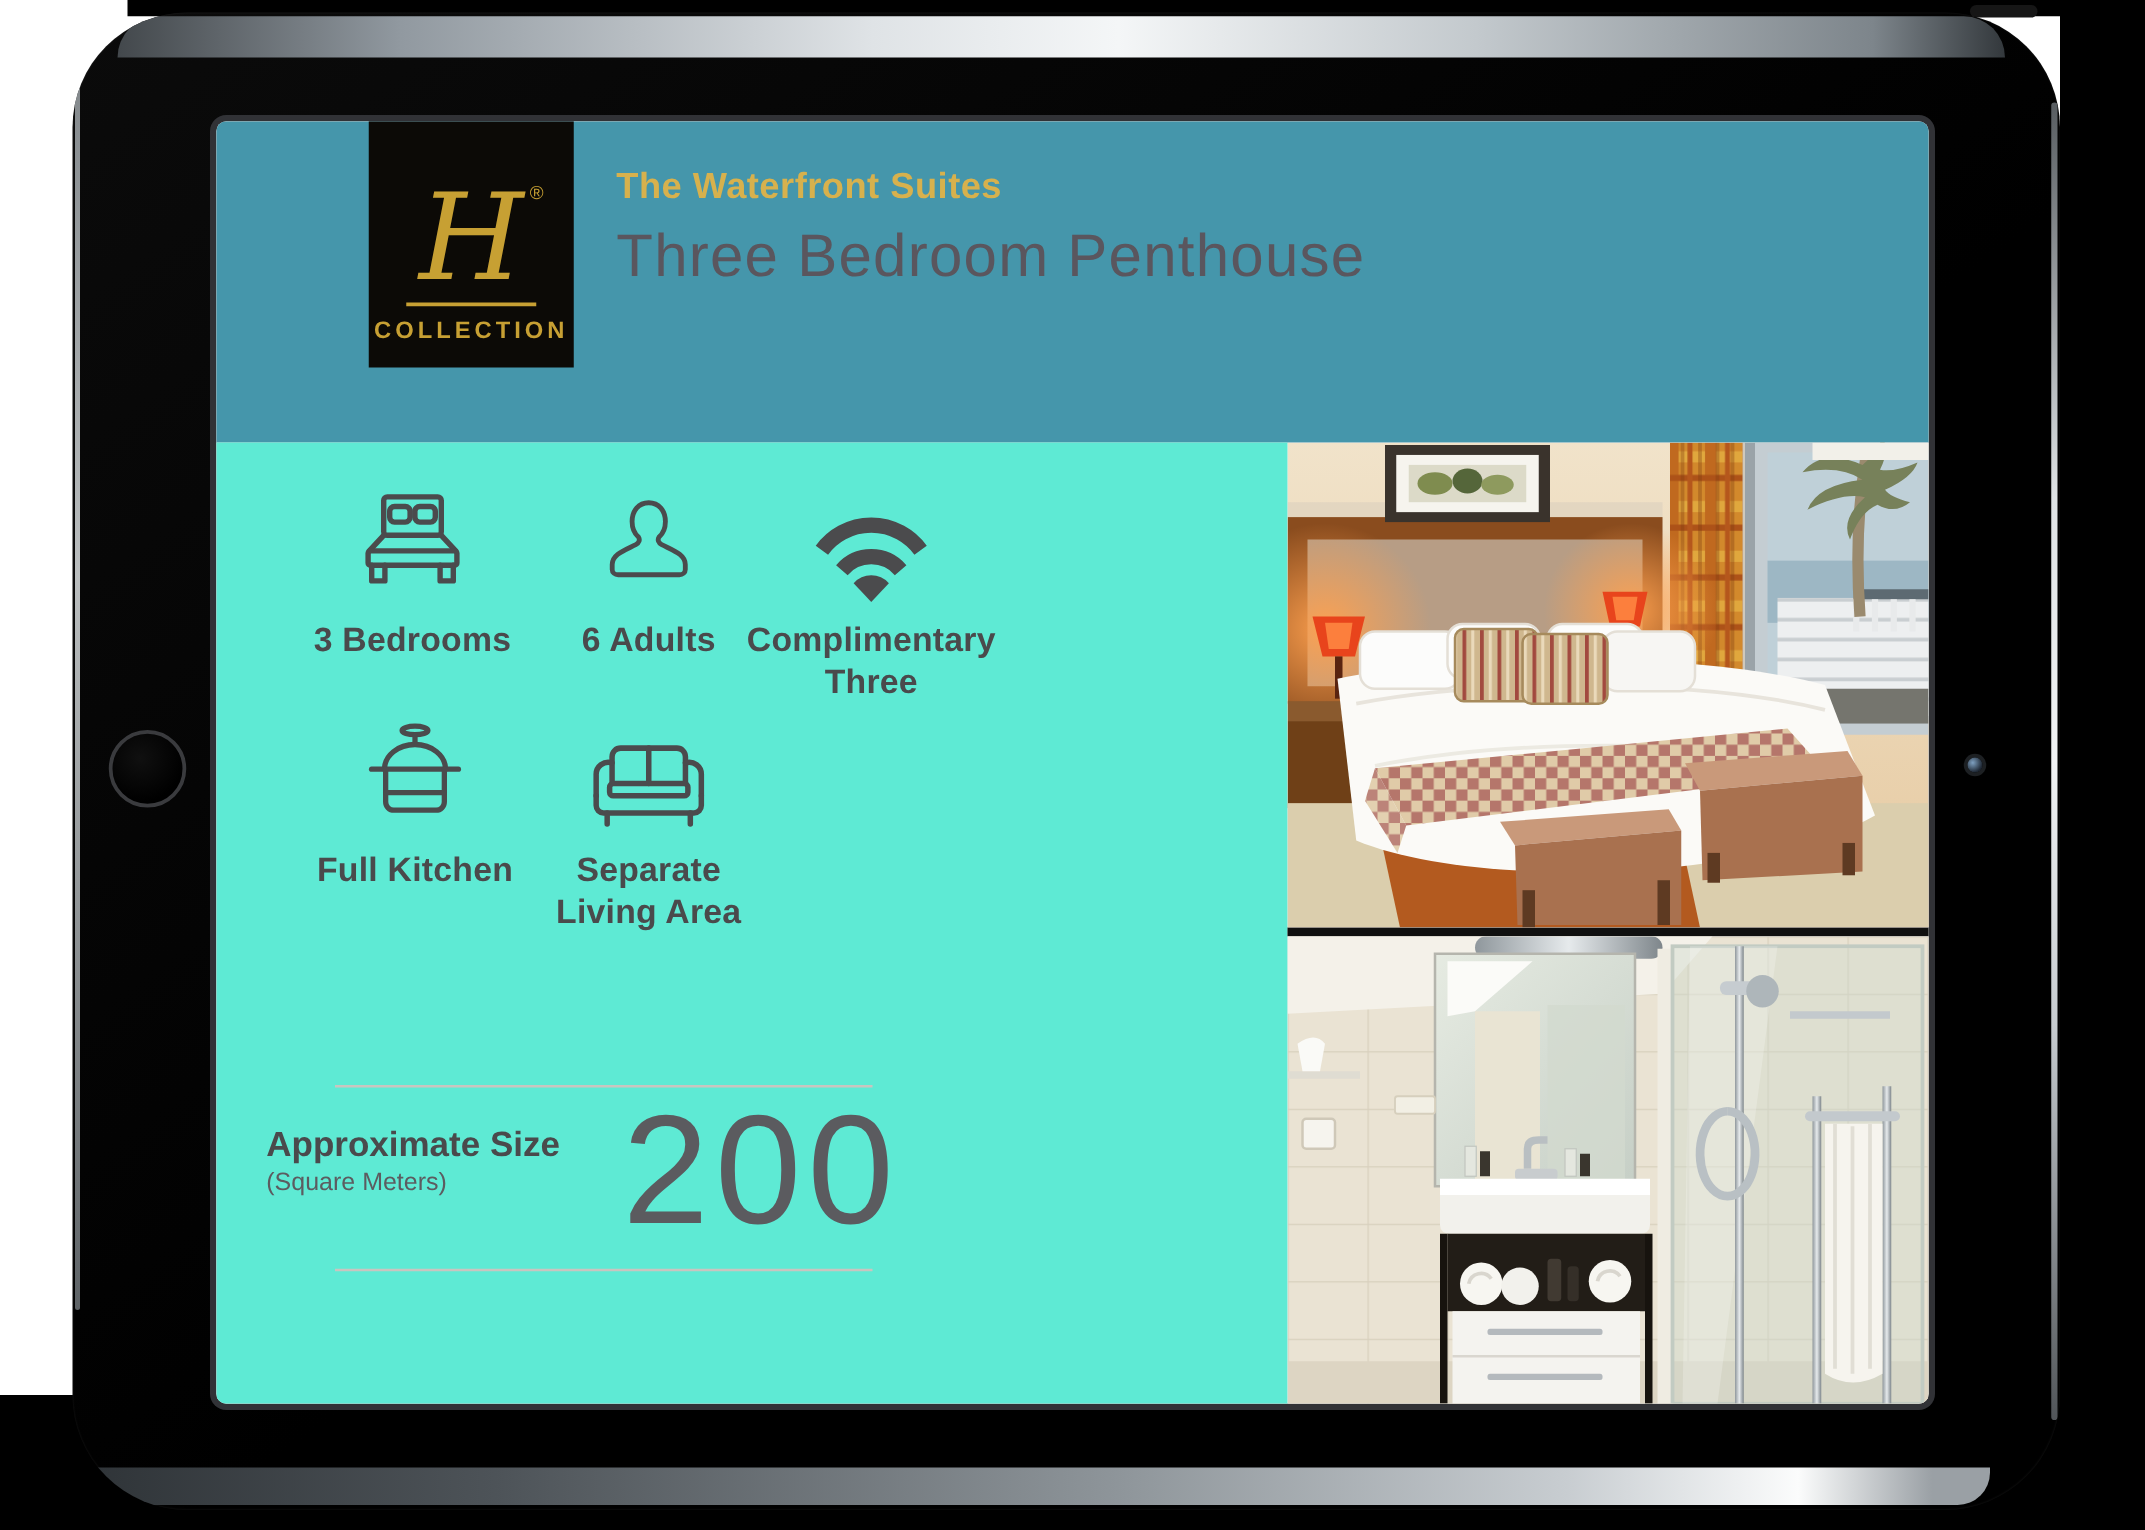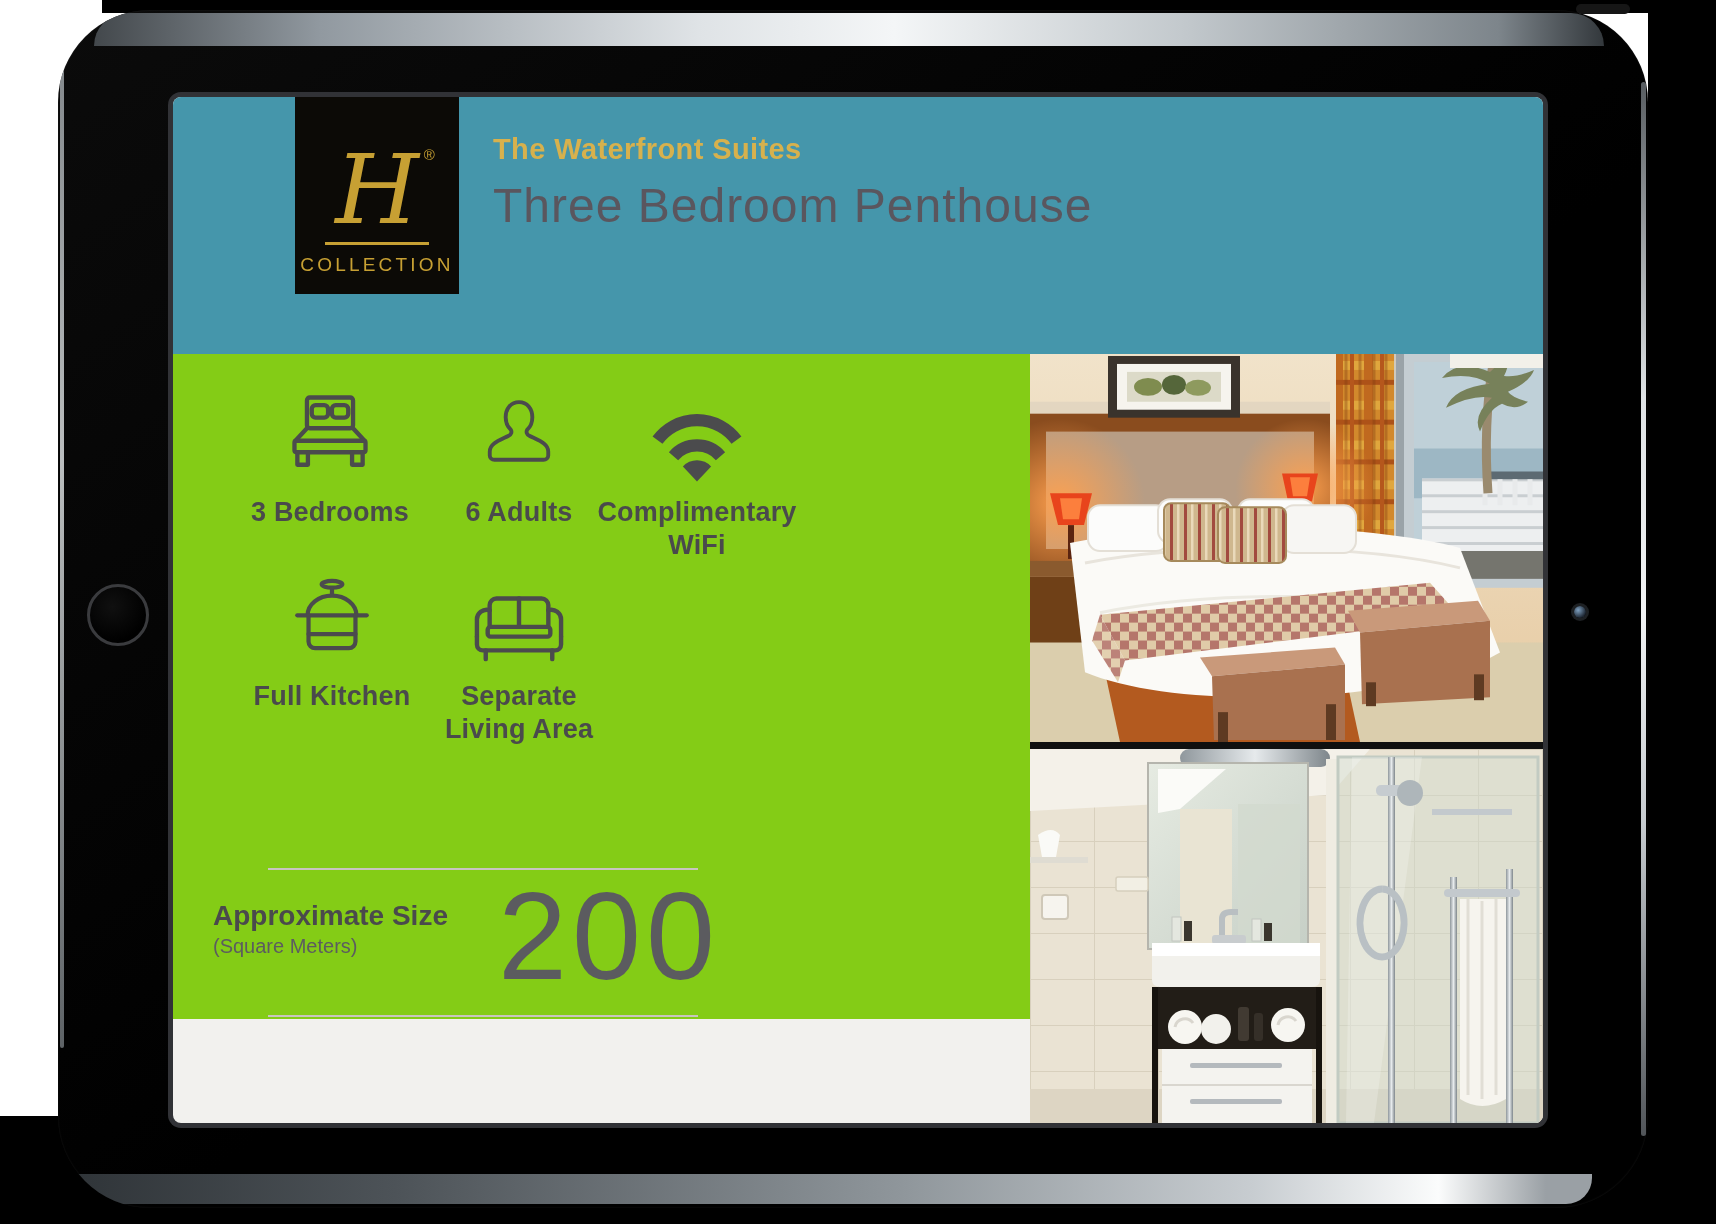--- a/index.html
+++ b/index.html
@@ -33,28 +33,28 @@
   
   .screen{position:absolute;left:115px;top:87px;width:1370px;height:1026px;border-radius:8px;overflow:hidden;
           background:#f2f1ee;box-shadow:0 0 0 5px #313236;}
 
   .header{position:absolute;left:0;top:0;width:1370px;height:257px;background:#4596ab;}
   .logo-box{position:absolute;left:122px;top:0;width:164px;height:197px;background:#0c0a06;
             display:flex;flex-direction:column;align-items:center;justify-content:flex-end;padding-bottom:18px;box-sizing:border-box;}
   .logo-h{position:relative;font-family:"DejaVu Serif",serif;font-style:italic;font-size:96px;line-height:.92;color:#c7a033;}
   .logo-reg{position:absolute;top:2px;right:-16px;font-size:15px;font-style:normal;color:#c7a033;font-family:"Liberation Sans",sans-serif;}
   .logo-rule{width:104px;height:3px;background:#c7a033;margin:8px 0 9px 0;}
-  .logo-word{font-size:19px;font-weight:400;letter-spacing:3.2px;color:#c7a033;}
+  .logo-word{font-size:19px;font-weight:700;letter-spacing:3.2px;color:#c7a033;}
 
   .titles{position:absolute;left:320px;top:38px;}
   .subtitle{font-size:29px;font-weight:700;color:#d7b14d;letter-spacing:.4px;line-height:1;}
   .title{font-size:48px;font-weight:300;color:#5a565e;letter-spacing:1px;line-height:1;margin-top:18px;}
 
   
-  .left-panel{position:absolute;left:0;top:257px;width:857px;height:665px;background:#84cc16;text-decoration:underline;}
+  .left-panel{position:absolute;left:0;top:257px;width:857px;height:769px;background:#5eead4;text-decoration:underline;}
   .amenity{position:absolute;display:flex;flex-direction:column;align-items:center;}
   .amenity .icon-box{height:100px;display:flex;align-items:flex-end;justify-content:center;}
   .amenity .label{margin-top:14px;font-size:27px;font-weight:600;color:#4a4a4c;text-align:center;line-height:1.22;letter-spacing:.2px;}
   .a1{left:60px;top:28px;width:194px;}
   .a2{left:249px;top:28px;width:194px;}
   .a3{left:424px;top:28px;width:200px;}
   .a4{left:62px;top:212px;width:194px;}
   .a5{left:249px;top:212px;width:194px;}
   .a6{left:424px;top:212px;width:200px;}
   .icon-stroke{stroke:#4b4b4d;fill:none;stroke-width:4.5;stroke-linecap:round;stroke-linejoin:round;}
@@ -135,21 +135,21 @@
         </div>
 
         <div class="amenity a3">
           <div class="icon-box">
             <svg width="94" height="78" viewBox="0 0 100 82">
               <path d="M8,38 A52,52 0 0 1 92,38" stroke="#4b4b4d" stroke-width="13" fill="none"></path>
               <path d="M25,55 A33,33 0 0 1 75,55" stroke="#4b4b4d" stroke-width="13" fill="none"></path>
               <path class="icon-fill" d="M35,66 A20,20 0 0 1 65,66 L50,82 Z"></path>
             </svg>
           </div>
-          <div class="label">Complimentary WiFi</div>
+          <div class="label">Complimentary Three</div>
         </div>
 
         <div class="amenity a4">
           <div class="icon-box">
             <svg width="94" height="92" viewBox="0 0 100 98">
               <ellipse class="icon-stroke" cx="50" cy="11" rx="11" ry="3.6"></ellipse>
               <path class="icon-stroke" d="M50,15 v7"></path>
               <path class="icon-stroke" d="M24,44 a26,21 0 0 1 52,0"></path>
               <path class="icon-stroke" d="M13,44 h74"></path>
               <path class="icon-stroke" d="M25,44 v28 a7,7 0 0 0 7,7 h36 a7,7 0 0 0 7,-7 v-28"></path>

